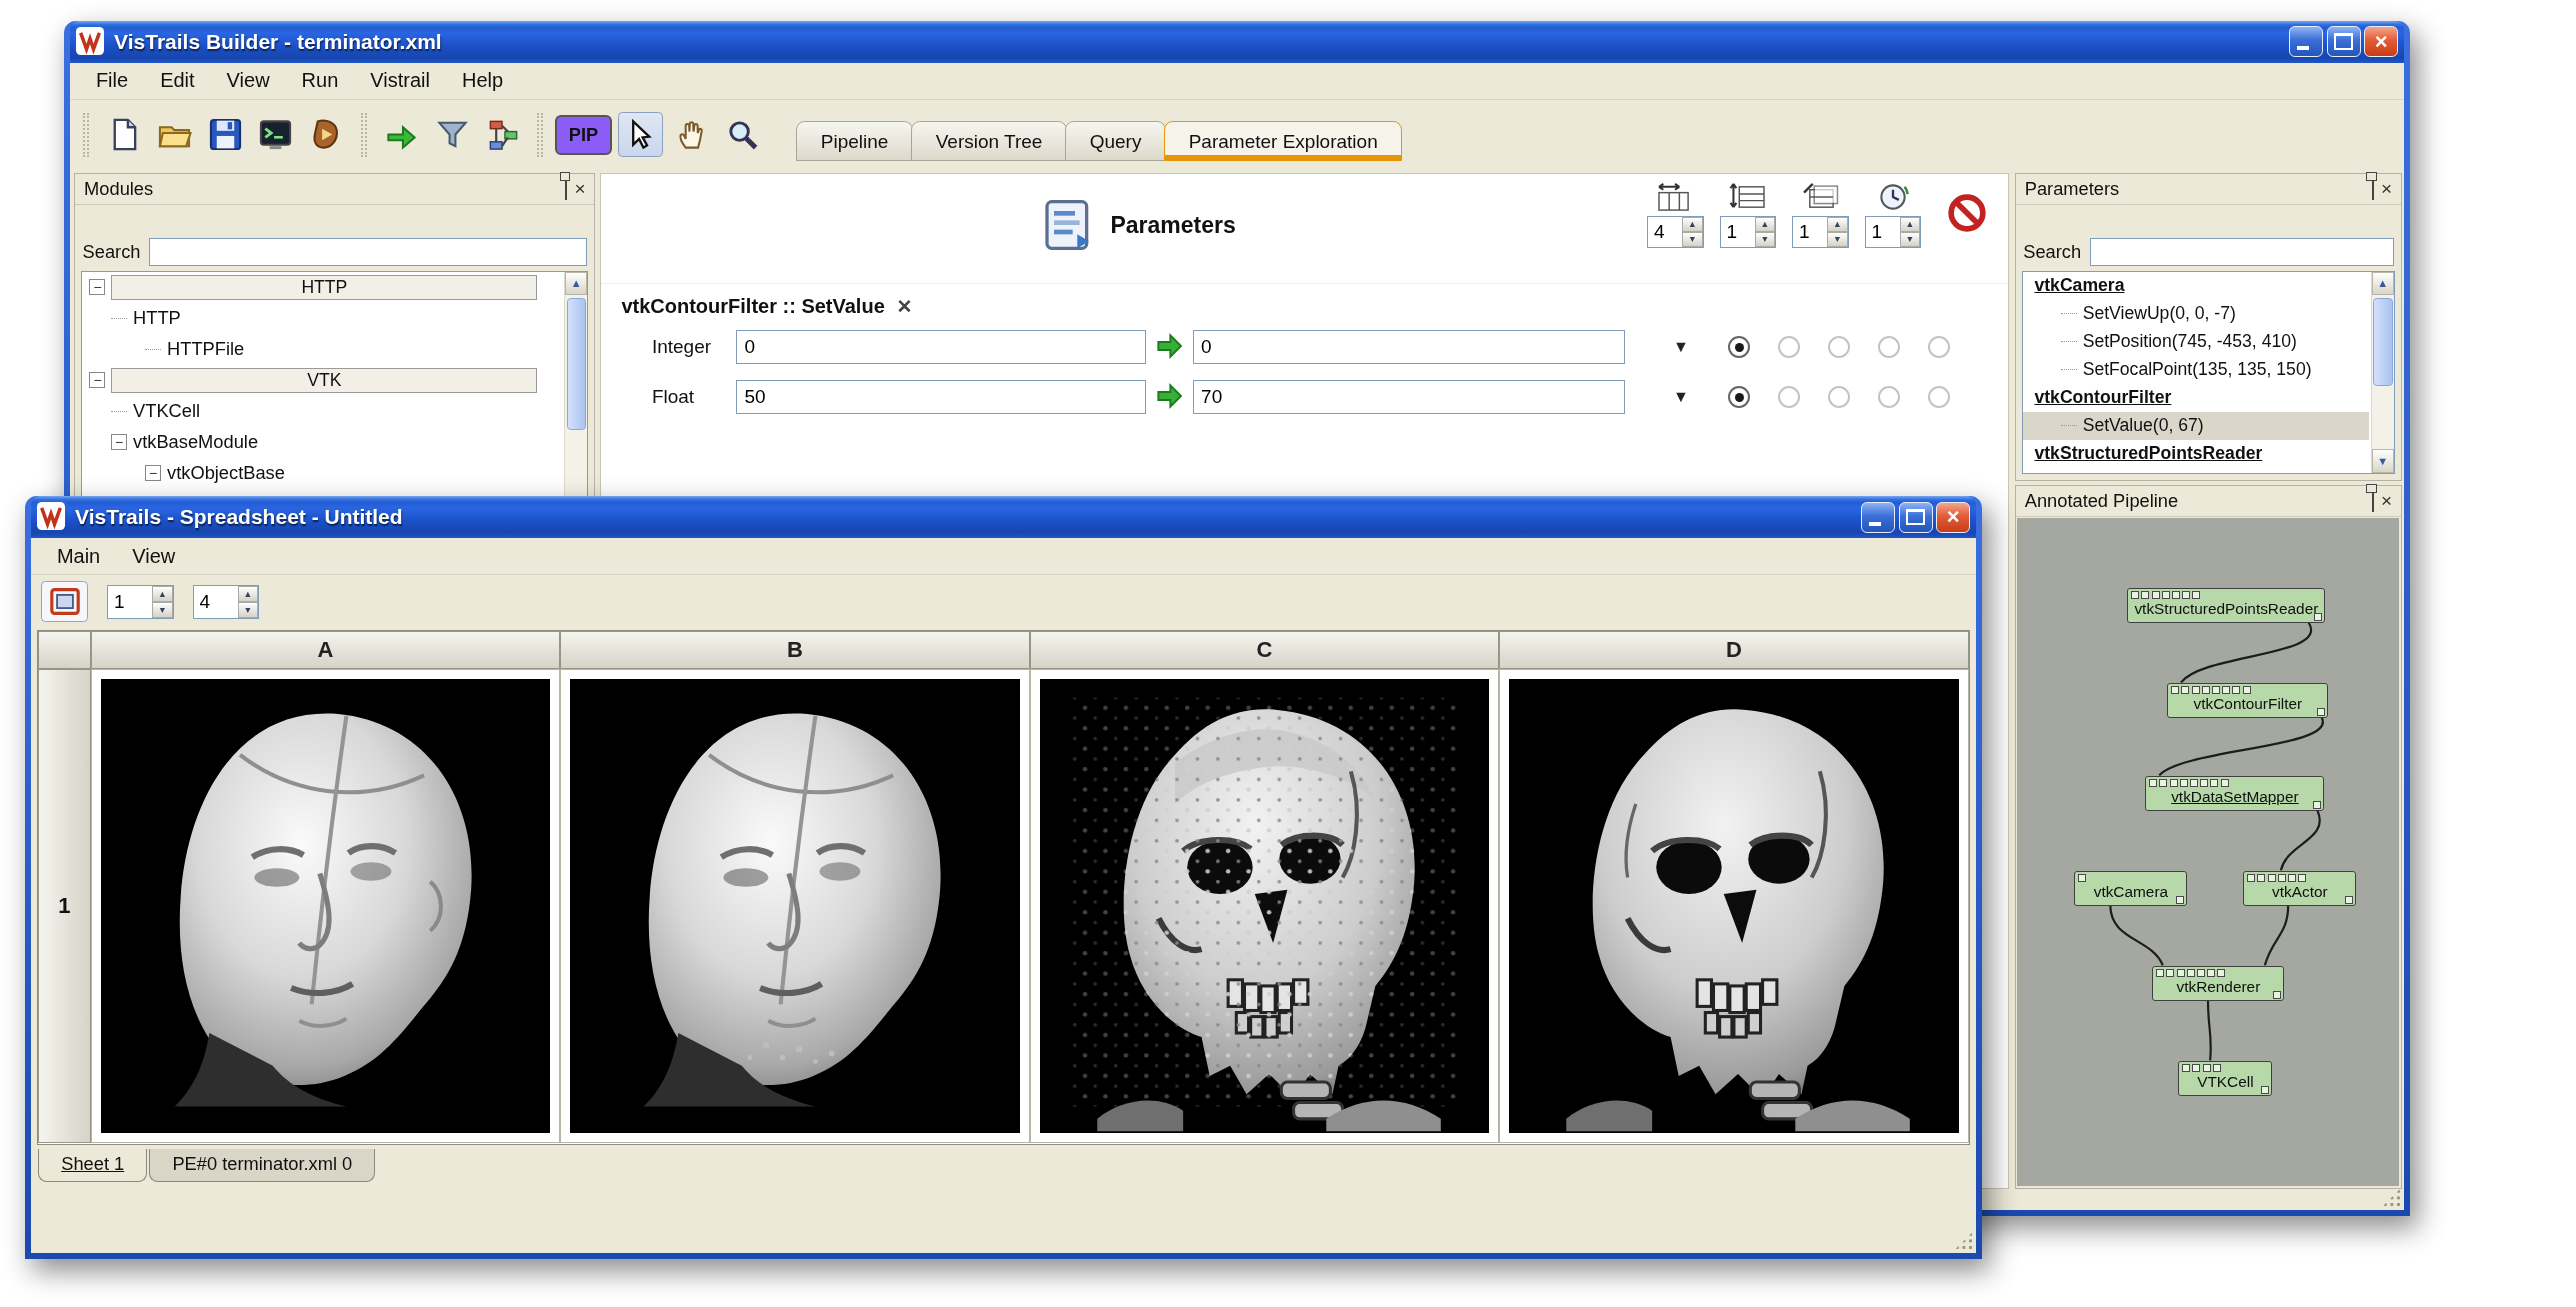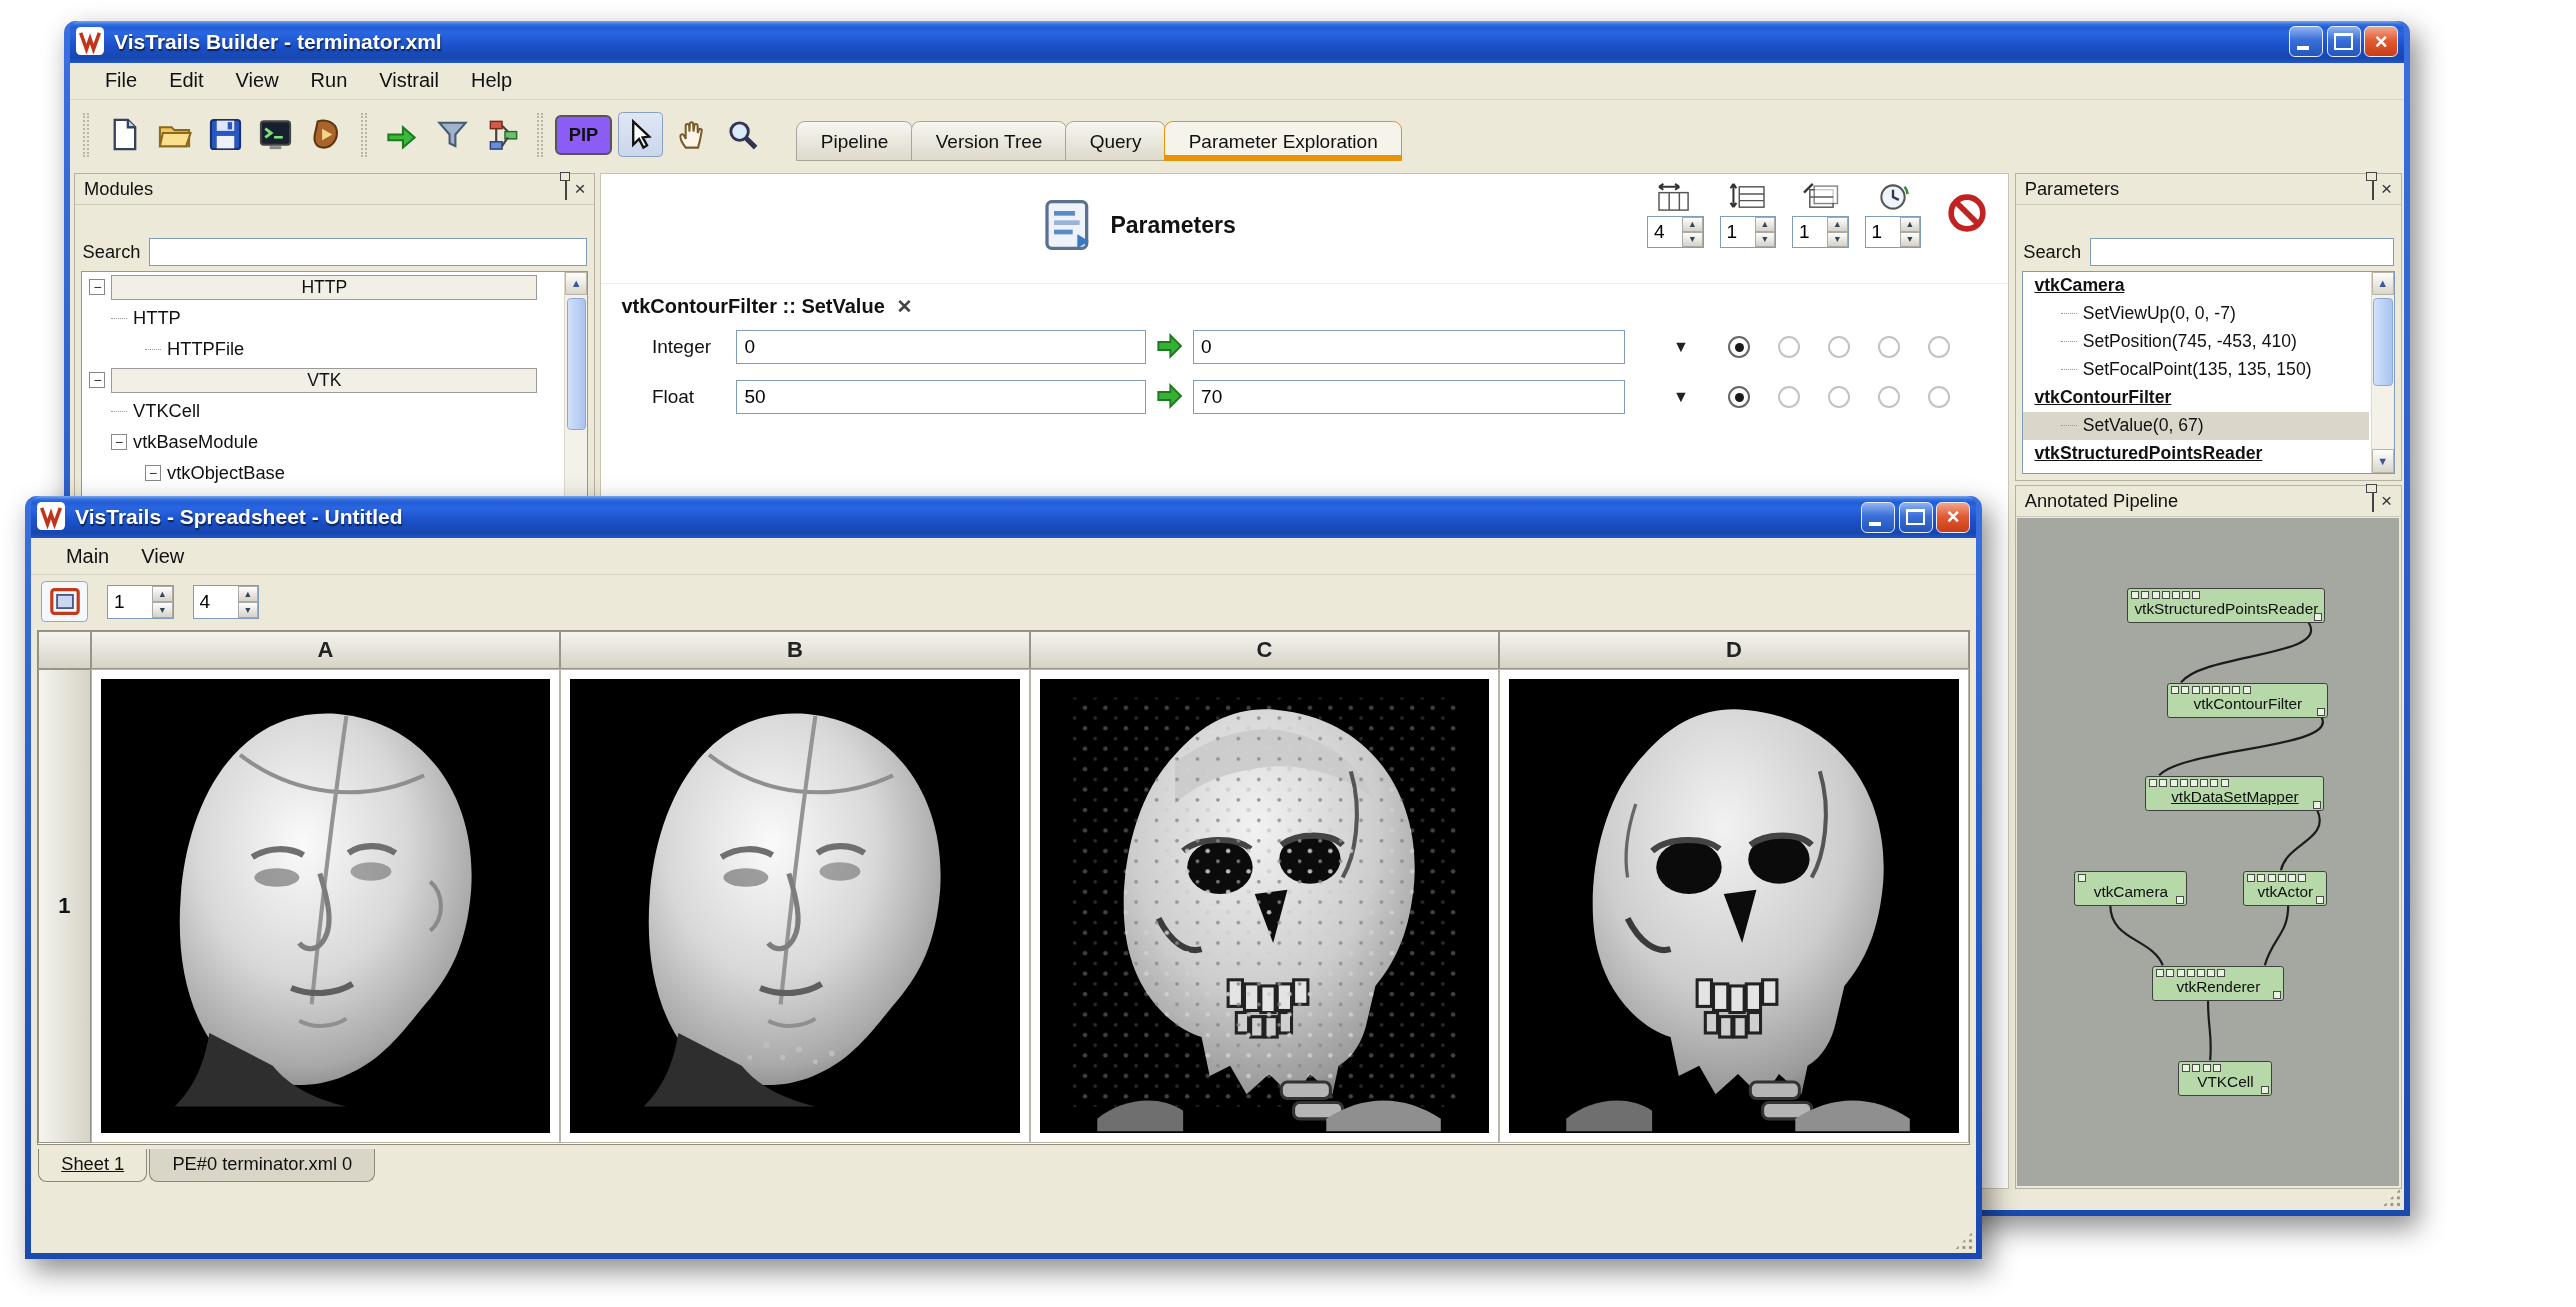--- a/index.html
+++ b/index.html
@@ -18,21 +18,21 @@
   .tbtns { margin-left: auto; display: flex; gap: 3.7px; }
   .tbtn { width: 34px; height: 31px; border-radius: 5.9px; border: 1.5px solid #e8eefc;
     display: flex; align-items: center; justify-content: center; position: relative;
     color: #fff; font-size: 22px; font-weight: bold; }
   .tbtn.min, .tbtn.max { background: linear-gradient(180deg,#8fb4f4,#3a6fd8 45%,#2256bc); }
   .tbtn.close { background: linear-gradient(180deg,#f2a68c,#e25c35 45%,#c93c17); }
   .tbtn.min::after { content: ""; position: absolute; left: 7.3px; bottom: 5.9px; width: 11.7px; height: 3.7px; background: #fff; }
   .tbtn.max::after { content: ""; width: 14.6px; height: 11.7px; border: 2.2px solid #fff; border-top-width: 3.7px; }
   .win-client { background: #ece9d8; height: calc(100% - 42px); position: relative; overflow: hidden; }
 
-  .menubar { display: flex; align-items: center; height: 37px; padding: 0 19px; font-size: 20px; border-bottom: 0.7px solid #d8d5c6; }
+  .menubar { display: flex; align-items: center; height: 37px; padding: 0 10px; font-size: 20px; border-bottom: 0.7px solid #d8d5c6; }
   .menubar span { padding: 4.4px 16px; cursor: default; }
 
   
   .toolbar { display: flex; align-items: center; height: 70px; padding: 0 7.3px; gap: 5.9px; }
   .tb-handle { width: 5.9px; height: 44px; border-left: 2.2px dotted #b9b6a5; border-right: 2.2px dotted #b9b6a5; margin: 0 5.9px; }
   .tool { width: 45px; height: 45px; display: flex; align-items: center; justify-content: center; border-radius: 4.4px; }
   .tool.pressed { border: 1.5px solid #8aa0c0; background: linear-gradient(#dfe7f4,#c9d6ec); }
   .tool svg { width: 35px; height: 35px; }
   .pip-btn { height: 40px; padding: 0 11.7px; border: 2.2px solid #555; border-radius: 5.9px; background: #8b5cf6;
     font-size: 18.3px; font-weight: bold; display: flex; align-items: center; }
@@ -548,21 +548,21 @@
           <span>vtkDataSetMapper</span>
           <span class="outport"></span>
         </div>
         <div class="pmod" style="left:57px; top:353px; width:113px;">
           <span class="ports">
               <i></i>
             </span>
           <span>vtkCamera</span>
           <span class="outport"></span>
         </div>
-        <div class="pmod" style="left:226px; top:353px; width:84px;">
+        <div class="pmod" style="left:226px; top:353px; width:113px;">
           <span class="ports">
               <i></i>
               <i></i>
               <i></i>
               <i></i>
               <i></i>
               <i></i>
             </span>
           <span>vtkActor</span>
           <span class="outport"></span>

